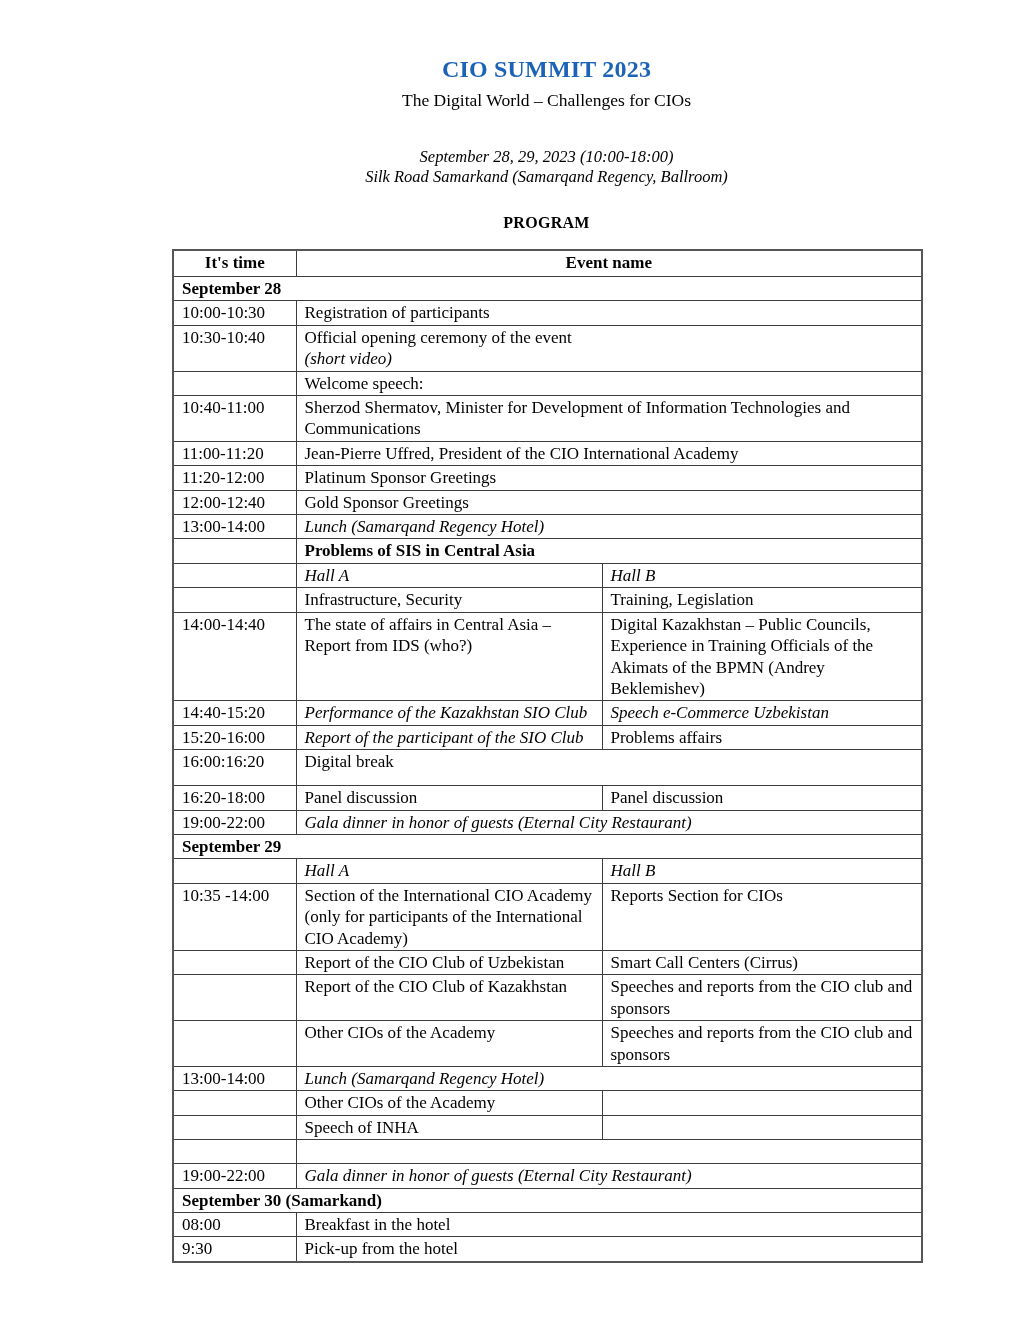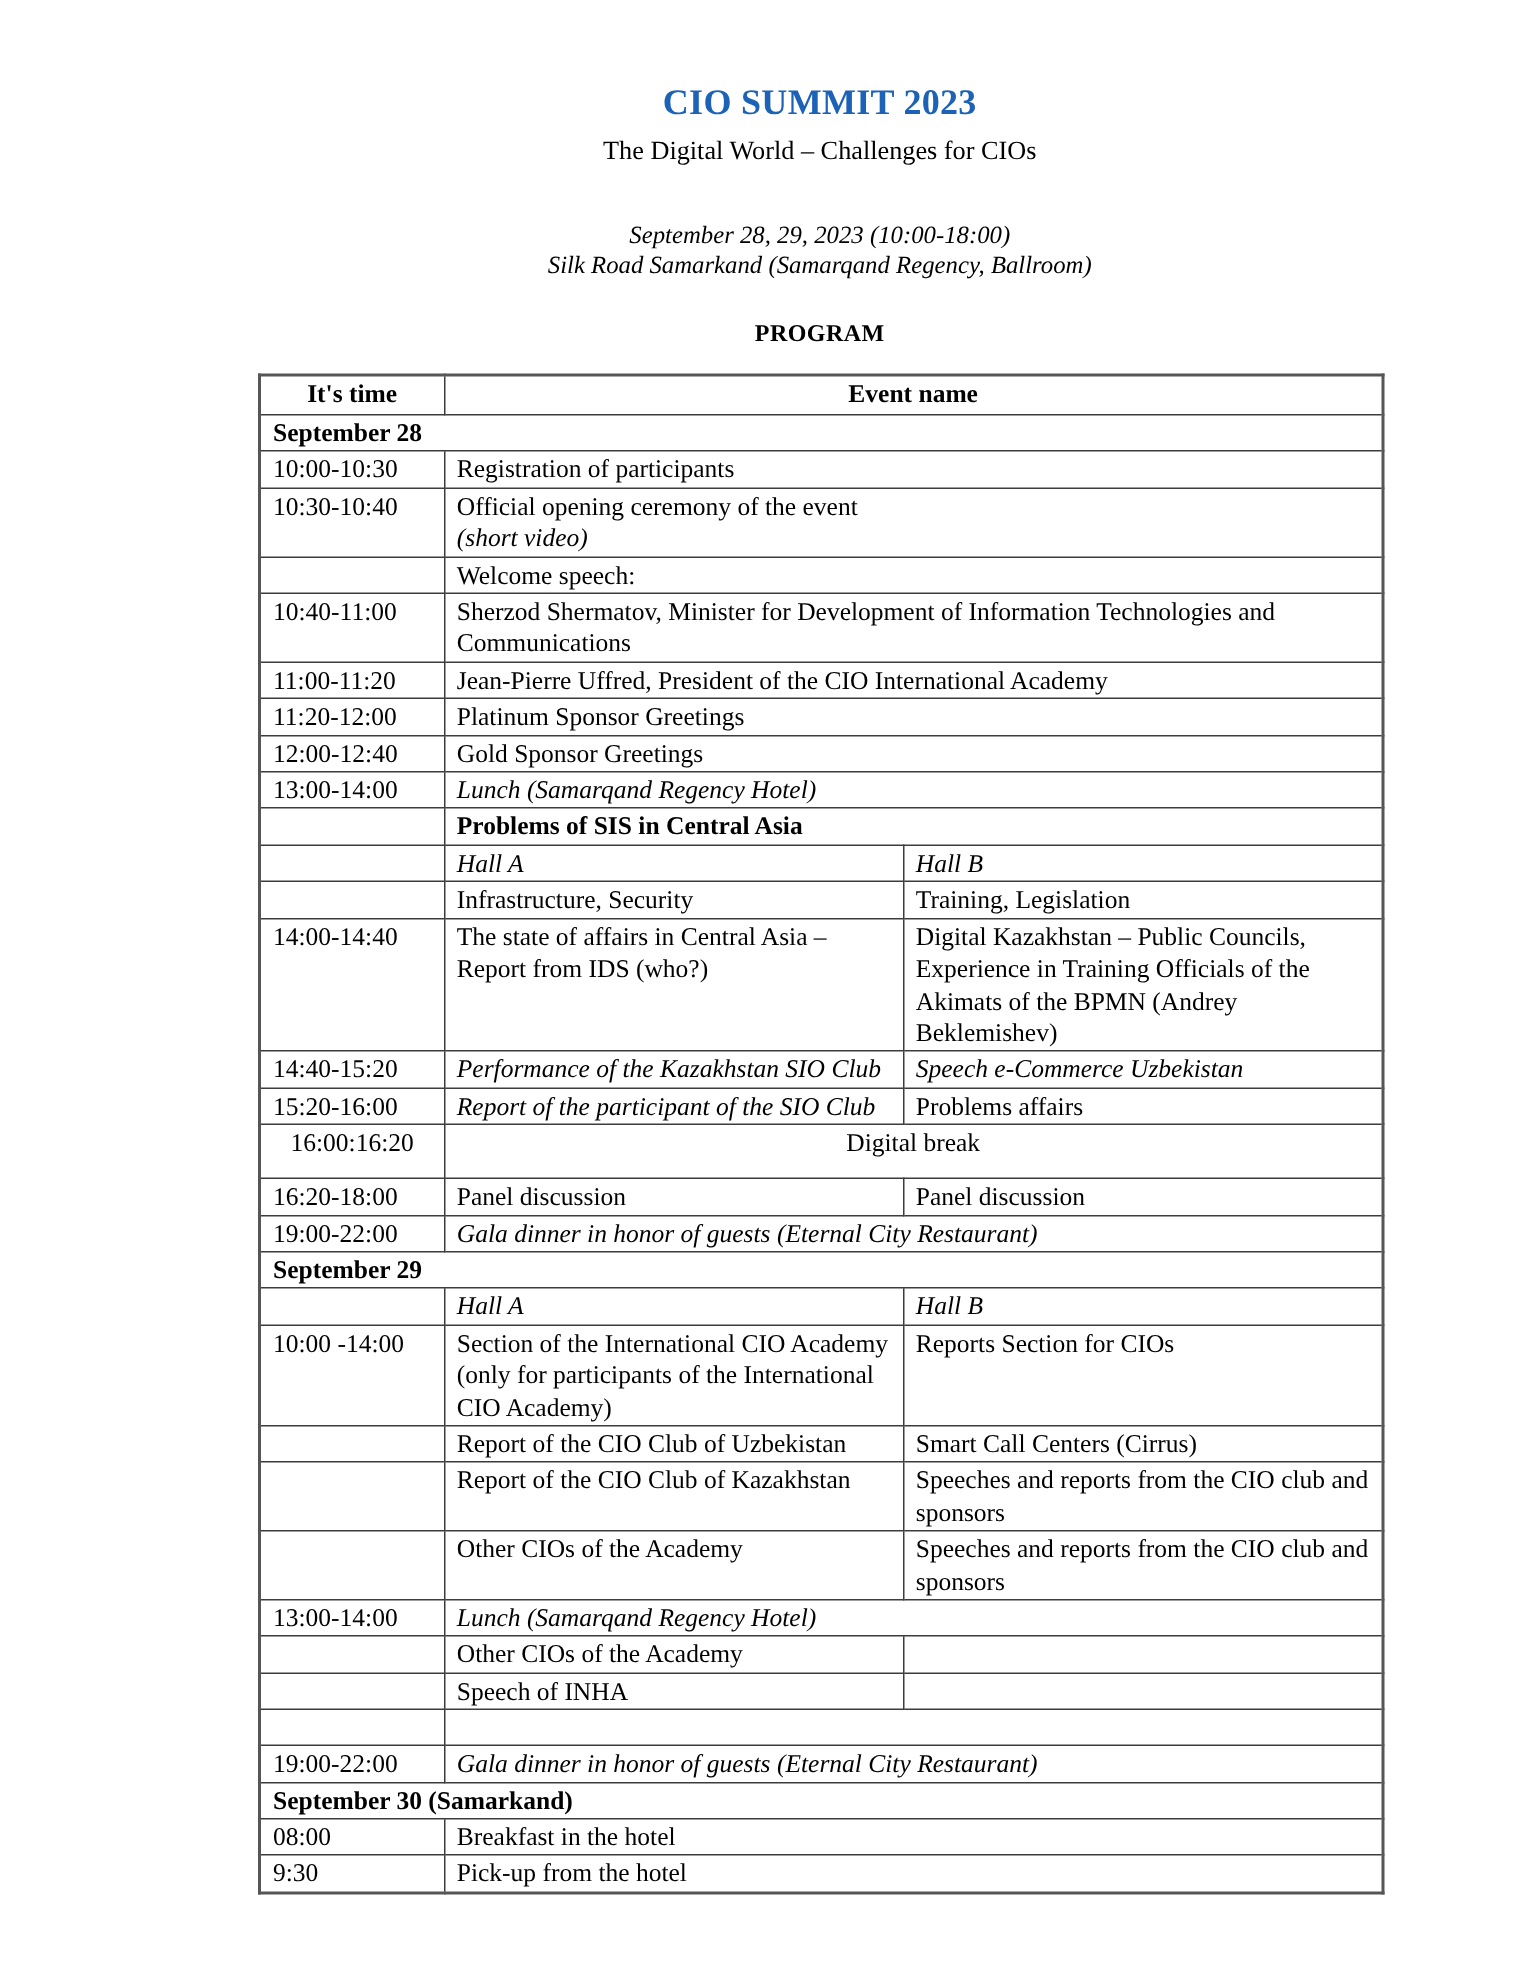--- a/index.html
+++ b/index.html
@@ -52,21 +52,21 @@
   }
   .program-table th {
     font-weight: bold;
     text-align: center;
     height: 23px;
   }
   .section-cell { font-weight: bold; text-align: center; }
   .i { font-style: italic; }
   .b { font-weight: bold; }
   .c { text-align: center; }
-  tr.tall td { height: 33px; text-align: center; }
+  tr.tall td { height: 33px; }
 </style>
 </head>
 <body>
 
 <div class="page">
 
   <div class="doc-header">
     <h1 class="doc-title" style="color: rgb(28, 99, 183);">CIO SUMMIT 2023</h1>
     <div class="doc-subtitle">The Digital World – Challenges for CIOs</div>
     <p class="doc-meta">September 28, 29, 2023 (10:00-18:00)</p>
@@ -169,21 +169,21 @@
         </tr>
         <tr>
           <td colspan="3" class="section-cell">September 29</td>
         </tr>
         <tr>
           <td class="time-cell"></td>
           <td class="i">Hall A</td>
           <td class="i">Hall B</td>
         </tr>
         <tr>
-          <td class="time-cell">10:00 -14:00</td>
+          <td class="time-cell">10:35 -14:00</td>
           <td>Section of the International CIO Academy (only for participants of the International CIO Academy)</td>
           <td>Reports Section for CIOs</td>
         </tr>
         <tr>
           <td class="time-cell"></td>
           <td>Report of the CIO Club of Uzbekistan</td>
           <td>Smart Call Centers (Cirrus)</td>
         </tr>
         <tr>
           <td class="time-cell"></td>

